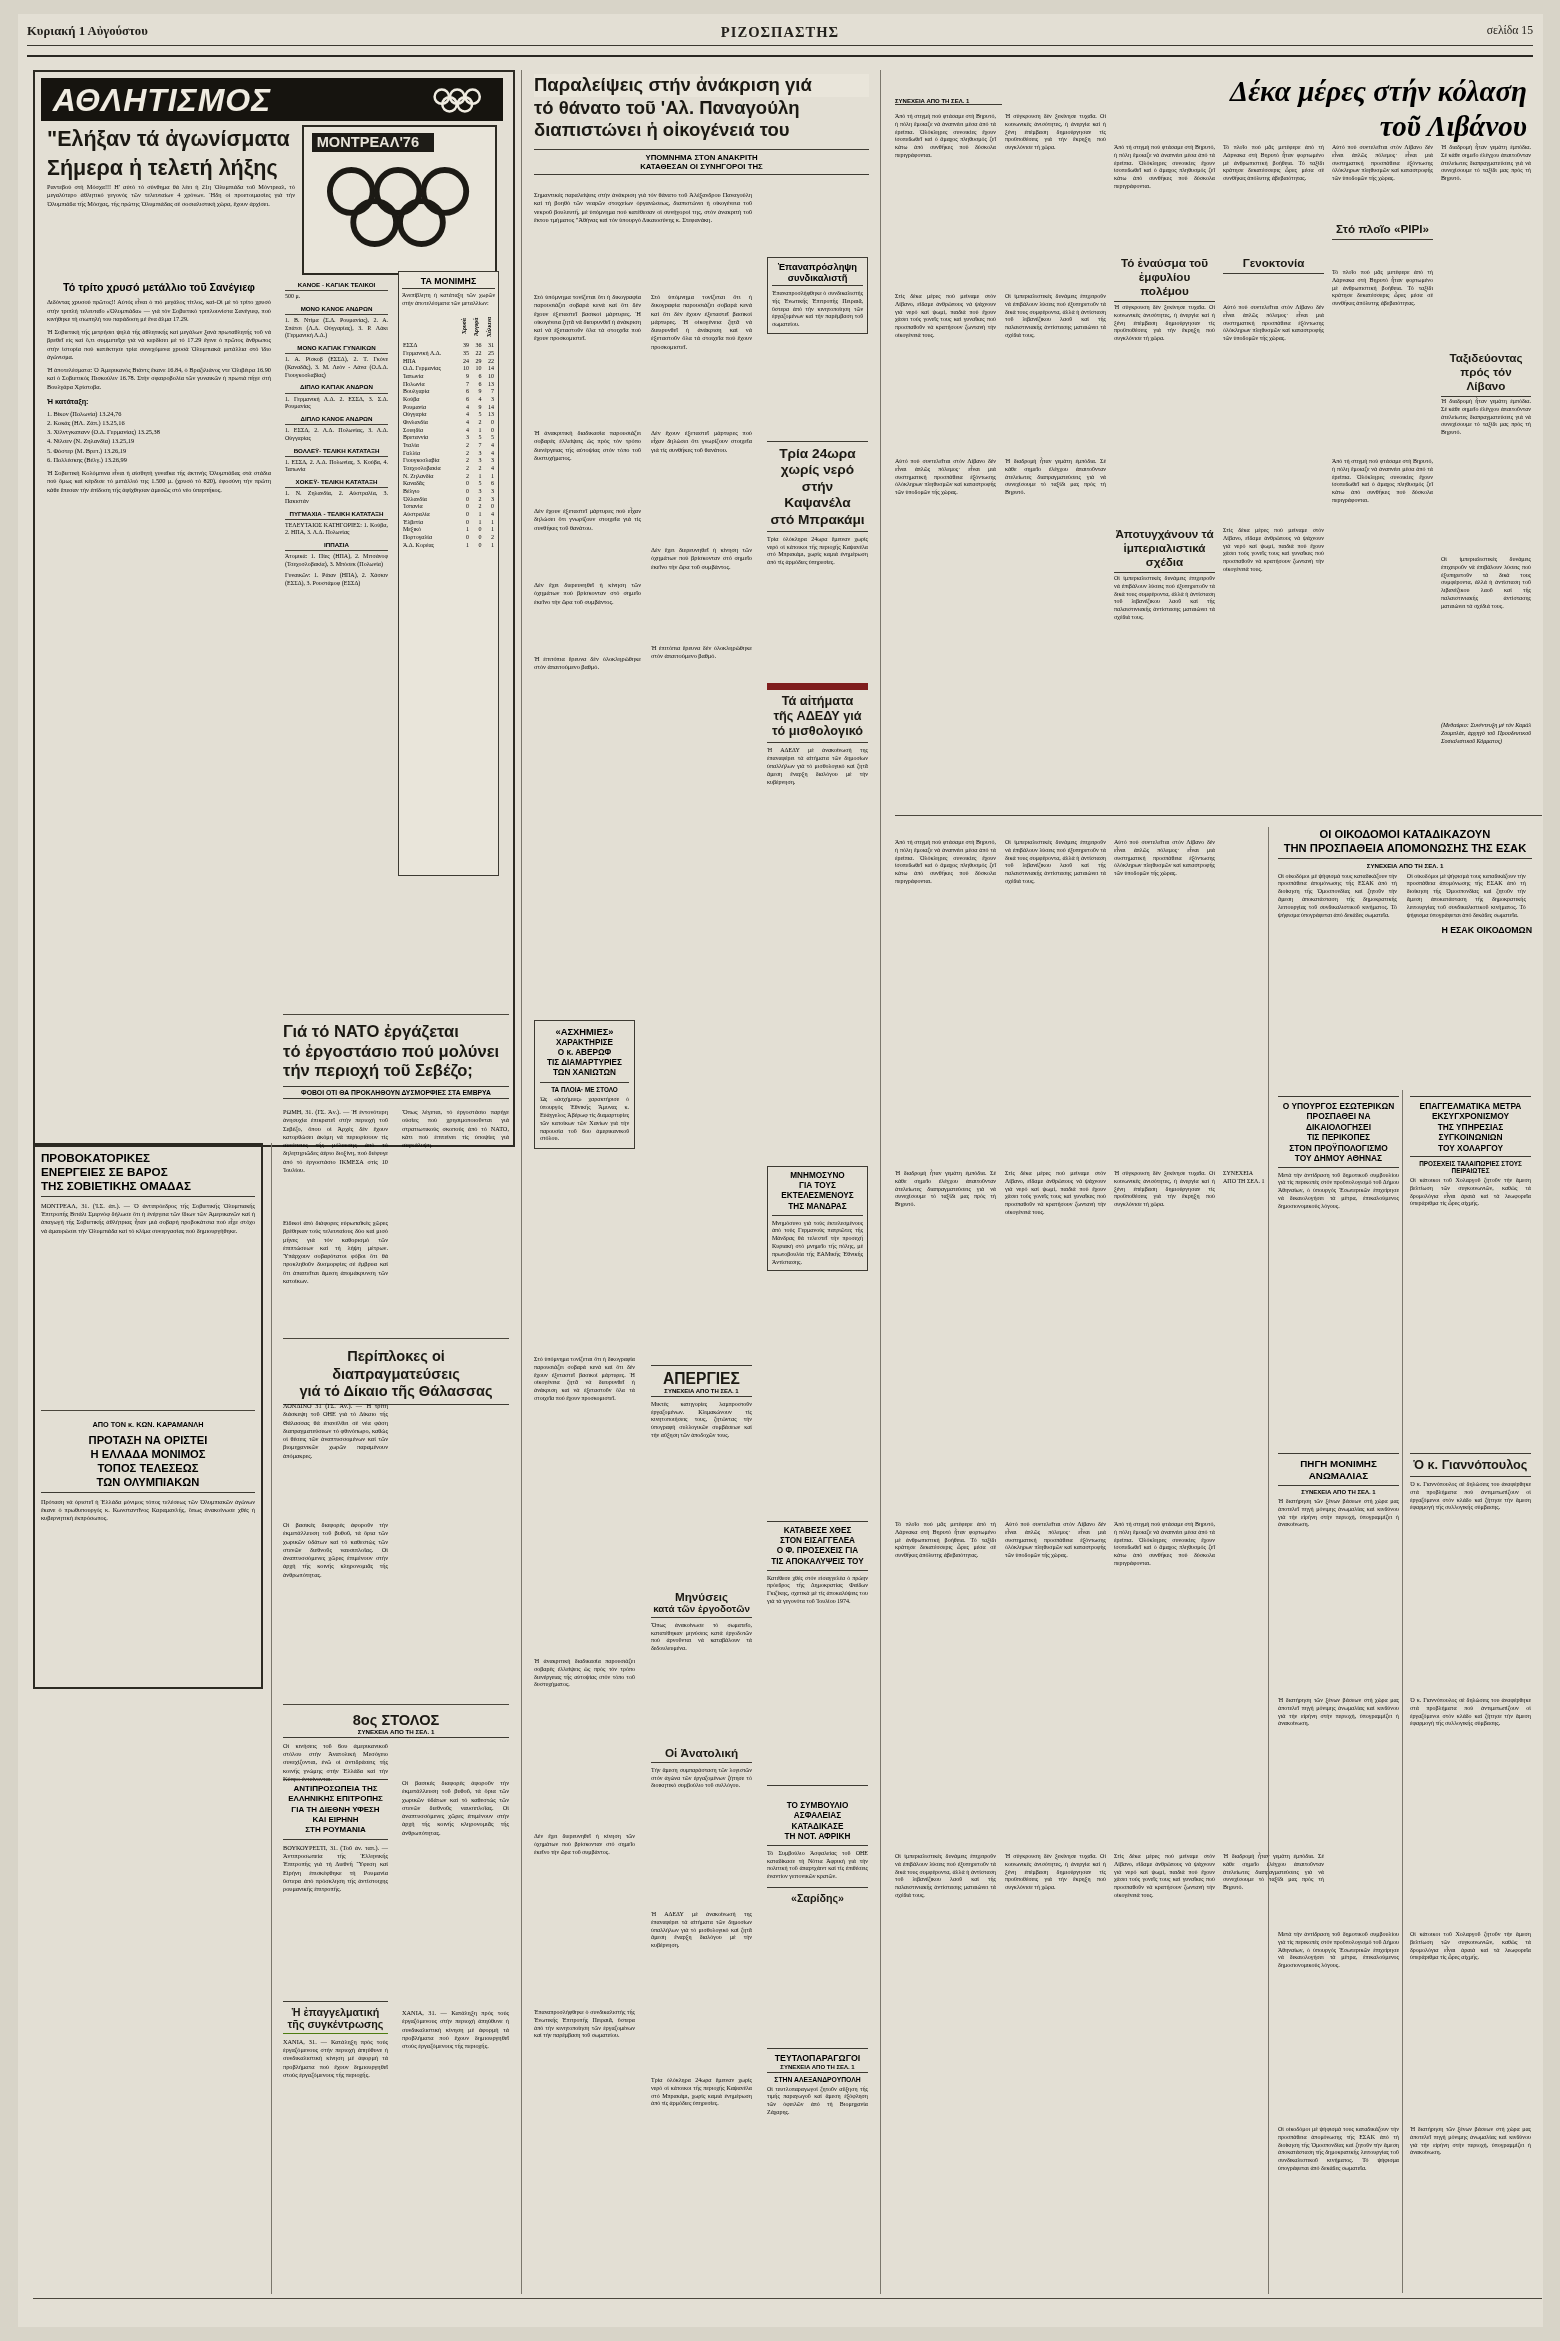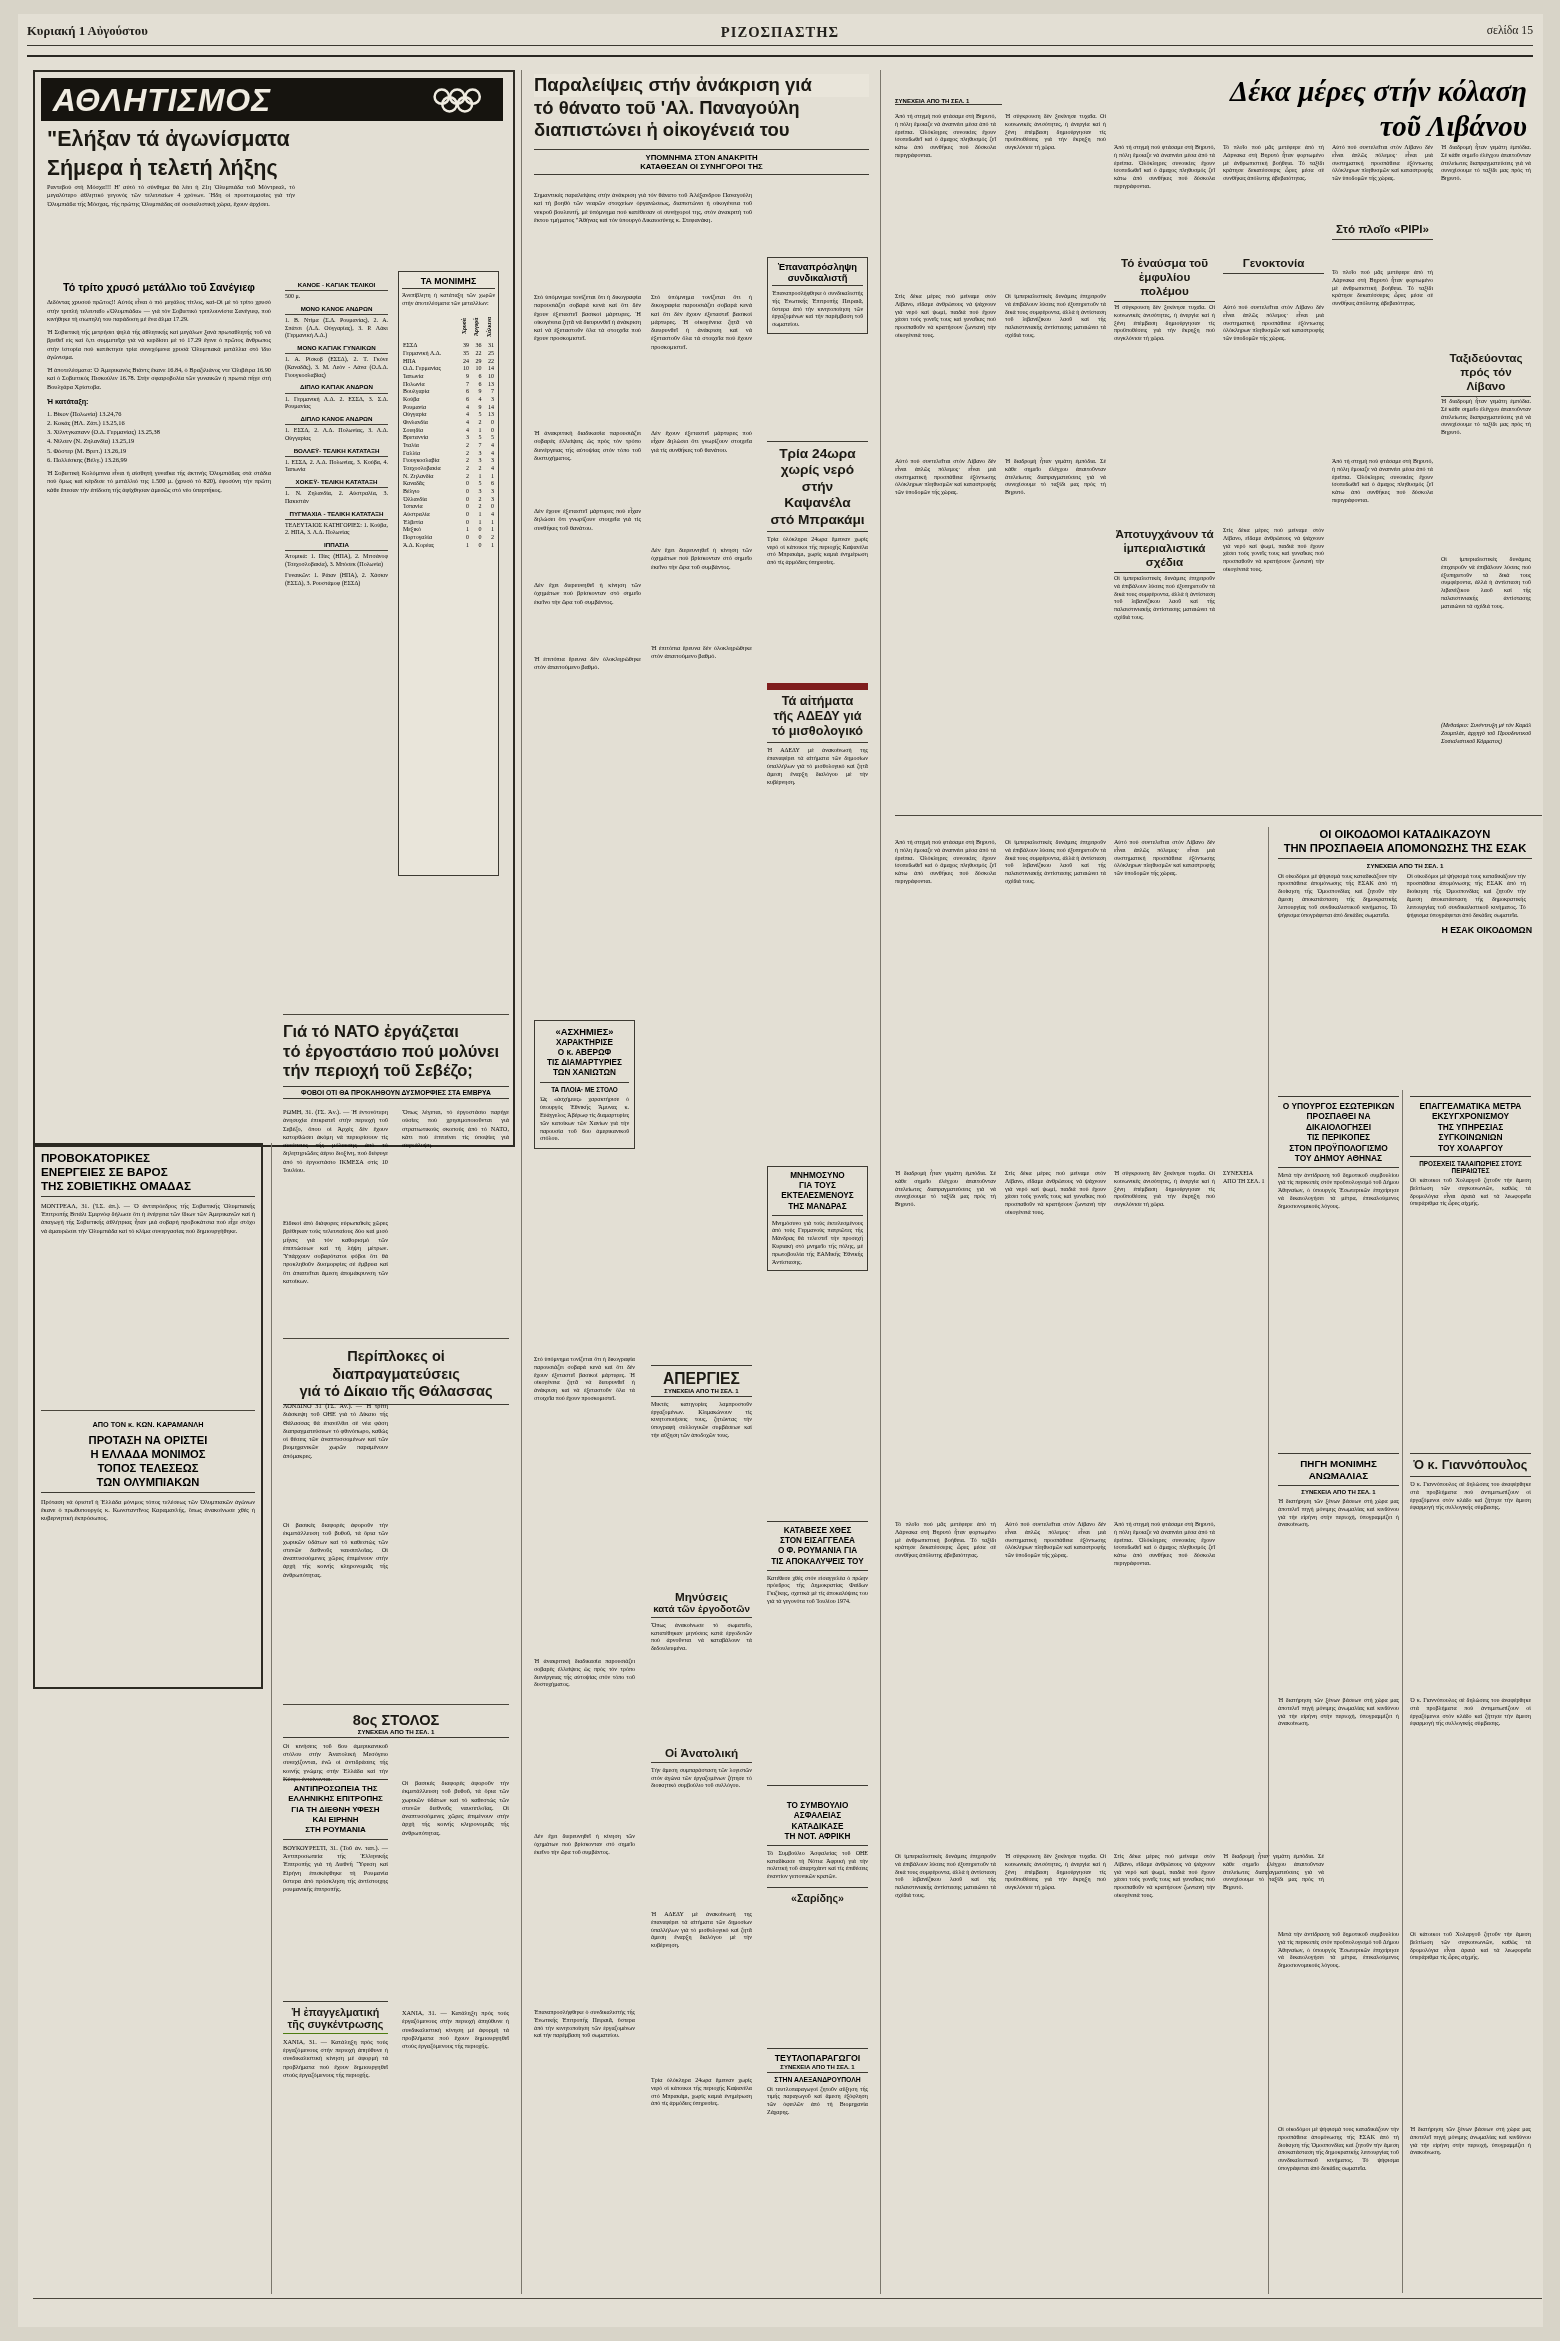--- a/index.html
+++ b/index.html
@@ -54,20 +54,34 @@
           <circle cx="19" cy="17" r="7.5"></circle>
             <circle cx="35" cy="17" r="7.5"></circle>
         </g>
       </svg>
     </div>
   </div>
 
   <div class="bigtitle" style="position:absolute;left:47px;top:127px;width:244px;font-size:21.5px;line-height:1.15;">"Ελήξαν τά ἀγωνίσματα</div>
   <div class="bigtitle" style="position:absolute;left:47px;top:156px;width:244px;font-size:21.5px;line-height:1.15;">Σήμερα ἡ τελετή λήξης</div>
 
+  <div style="position:absolute;left:302px;top:125px;width:191px;height:146px;border:2px solid #2c2a22;background:#e9e5da;">
+    <div class="invbar" style="position:absolute;left:7.8px;top:5.9px;width:117px;height:19.5px;font-size:14.6px;line-height:19.5px;padding-left:4.9px;">ΜΟΝΤΡΕΑΛ'76</div>
+    <div style="position:absolute;left:21.5px;top:31px;" class="rings">
+      <svg width="148" height="98" viewBox="0 0 152 100">
+        <g fill="none" stroke="#1c1a15" stroke-width="6">
+          <circle cx="26" cy="34" r="22"></circle>
+            <circle cx="74" cy="34" r="22"></circle>
+            <circle cx="122" cy="34" r="22"></circle>
+          <circle cx="50" cy="66" r="22"></circle>
+            <circle cx="98" cy="66" r="22"></circle>
+        </g>
+      </svg>
+    </div>
+  </div>
 
   <div class="tiny" style="position:absolute;left:47px;top:183px;width:248px;">Ραντεβού στή Μόσχα!!! Η' αὐτό τό σύνθημα θά λέει ἡ 21η Ὀλυμπιάδα τοῦ Μόντρεαλ, τό μεγαλύτερο ἀθλητικό γεγονός τῶν τελευταίων 4 χρόνων. Ἤδη οἱ προετοιμασίες γιά τήν Ὀλυμπιάδα τῆς Μόσχας, τῆς πρώτης Ὀλυμπιάδας σέ σοσιαλιστική χώρα, ἔχουν ἀρχίσει.</div>
 
   <div class="tiny" style="position:absolute;left:47px;top:281px;width:224px;">
     <div class="hdg ctr" style="font-size:10.7px;line-height:1.25;margin-bottom:3.9px;">Τό τρίτο χρυσό μετάλλιο τοῦ Σανέγιεφ</div>
     <div>Διδόντας χρυσού πρῶτος!! Αὐτός εἶναι ὁ πιό μεγάλος τίτλος, καί-Οἱ μέ τό τρίτο χρυσό στήν τριπλή τελευταῖο «Ὀλυμπιάδα» — γιά τόν Σοβιετικό τριπλουνίστα Σανέγιεφ, πού κινήθηκε τή σιωπηλή του παράδοση μέ ἕνα ἅλμα 17.29.</div>
     <div style="height:4.9px"></div>
     <div>Ἡ Σοβιετική τῆς μετρήσει ψηλά τῆς ἀθλητικῆς καί μεγάλων ξανά πρωταθλητῆς τοῦ νά βρεθεῖ εἰς καί ὅ,τι συμμετεῖχε γιά νά κερδίσει μέ τό 17.29 ἔγινε ὁ πρῶτος ἄνθρωπος στήν ἱστορία πού κατέκτησε τρία συνεχόμενα χρυσά Ὀλυμπιακά μετάλλια στό ἴδιο ἀγώνισμα.</div>
     <div style="height:4.9px"></div>
     <div>Ἡ ἀποτελέσματα: Ὁ Ἀμερικανός Βιάντς ἔκανε 16.84, ὁ Βραζιλιάνος ντε Ὀλιβέιρα 16.90 καί ὁ Σοβιετικός Πισκούλιν 16.78. Στήν σφαιροβολία τῶν γυναικῶν ἡ πρωτιά πῆγε στή Βουλγάρα Χρίστοβα.</div>
@@ -425,21 +439,21 @@
     <div class="hdg ctr" style="font-size:8.2px;line-height:1.25;">ΜΝΗΜΟΣΥΝΟ</div>
     <div class="hdg ctr" style="font-size:8.2px;line-height:1.25;">ΓΙΑ ΤΟΥΣ</div>
     <div class="hdg ctr" style="font-size:8.2px;line-height:1.25;">ΕΚΤΕΛΕΣΜΕΝΟΥΣ</div>
     <div class="hdg ctr" style="font-size:8.2px;line-height:1.25;border-bottom:1px solid #3d3a32;padding-bottom:2.9px;">ΤΗΣ ΜΑΝΔΡΑΣ</div>
     <div class="tiny2" style="margin-top:3.9px;">Μνημόσυνο γιά τούς ἐκτελεσμένους ἀπό τούς Γερμανούς πατριῶτες τῆς Μάνδρας θά τελεστεῖ τήν προσεχῆ Κυριακή στό μνημεῖο τῆς πόλης, μέ πρωτοβουλία τῆς ΕΑΜικῆς Ἐθνικῆς Ἀντίστασης.</div>
   </div>
 
   <div style="position:absolute;left:767px;top:1521px;width:101px;border-top:1px solid #3d3a32;padding-top:3.9px;">
     <div class="hdg ctr" style="font-size:8.2px;line-height:1.25;">ΚΑΤΑΒΕΣΕ ΧΘΕΣ</div>
     <div class="hdg ctr" style="font-size:8.2px;line-height:1.25;">ΣΤΟΝ ΕΙΣΑΓΓΕΛΕΑ</div>
-    <div class="hdg ctr" style="font-size:8.2px;line-height:1.25;">Ο Φ. ΡΟΥΜΑΝΙΑ ΓΙΑ</div>
+    <div class="hdg ctr" style="font-size:8.2px;line-height:1.25;">Ο Φ. ΠΡΟΣΕΧΕΙΣ ΓΙΑ</div>
     <div class="hdg ctr" style="font-size:8.2px;line-height:1.25;border-bottom:1px solid #3d3a32;padding-bottom:2.9px;">ΤΙΣ ΑΠΟΚΑΛΥΨΕΙΣ ΤΟΥ</div>
     <div class="tiny2" style="margin-top:3.9px;">Κατέθεσε χθές στόν εἰσαγγελέα ὁ πρώην πρόεδρος τῆς Δημοκρατίας Φαίδων Γκιζίκης, σχετικά μέ τίς ἀποκαλύψεις του γιά τά γεγονότα τοῦ Ἰουλίου 1974.</div>
   </div>
 
   <div style="position:absolute;left:767px;top:1785px;width:101px;border-top:1px solid #3d3a32;padding-top:15px;">
     <div class="hdg ctr" style="font-size:8.2px;line-height:1.25;">ΤΟ ΣΥΜΒΟΥΛΙΟ</div>
     <div class="hdg ctr" style="font-size:8.2px;line-height:1.25;">ΑΣΦΑΛΕΙΑΣ</div>
     <div class="hdg ctr" style="font-size:8.2px;line-height:1.25;">ΚΑΤΑΔΙΚΑΣΕ</div>
     <div class="hdg ctr" style="font-size:8.2px;line-height:1.25;border-bottom:1px solid #3d3a32;padding-bottom:2.9px;">ΤΗ ΝΟΤ. ΑΦΡΙΚΗ</div>
     <div class="tiny2" style="margin-top:3.9px;">Τό Συμβούλιο Ἀσφαλείας τοῦ ΟΗΕ καταδίκασε τή Νότια Ἀφρική γιά τήν πολιτική τοῦ ἀπαρτχάιντ καί τίς ἐπιθέσεις ἐναντίον γειτονικῶν κρατῶν.</div>

